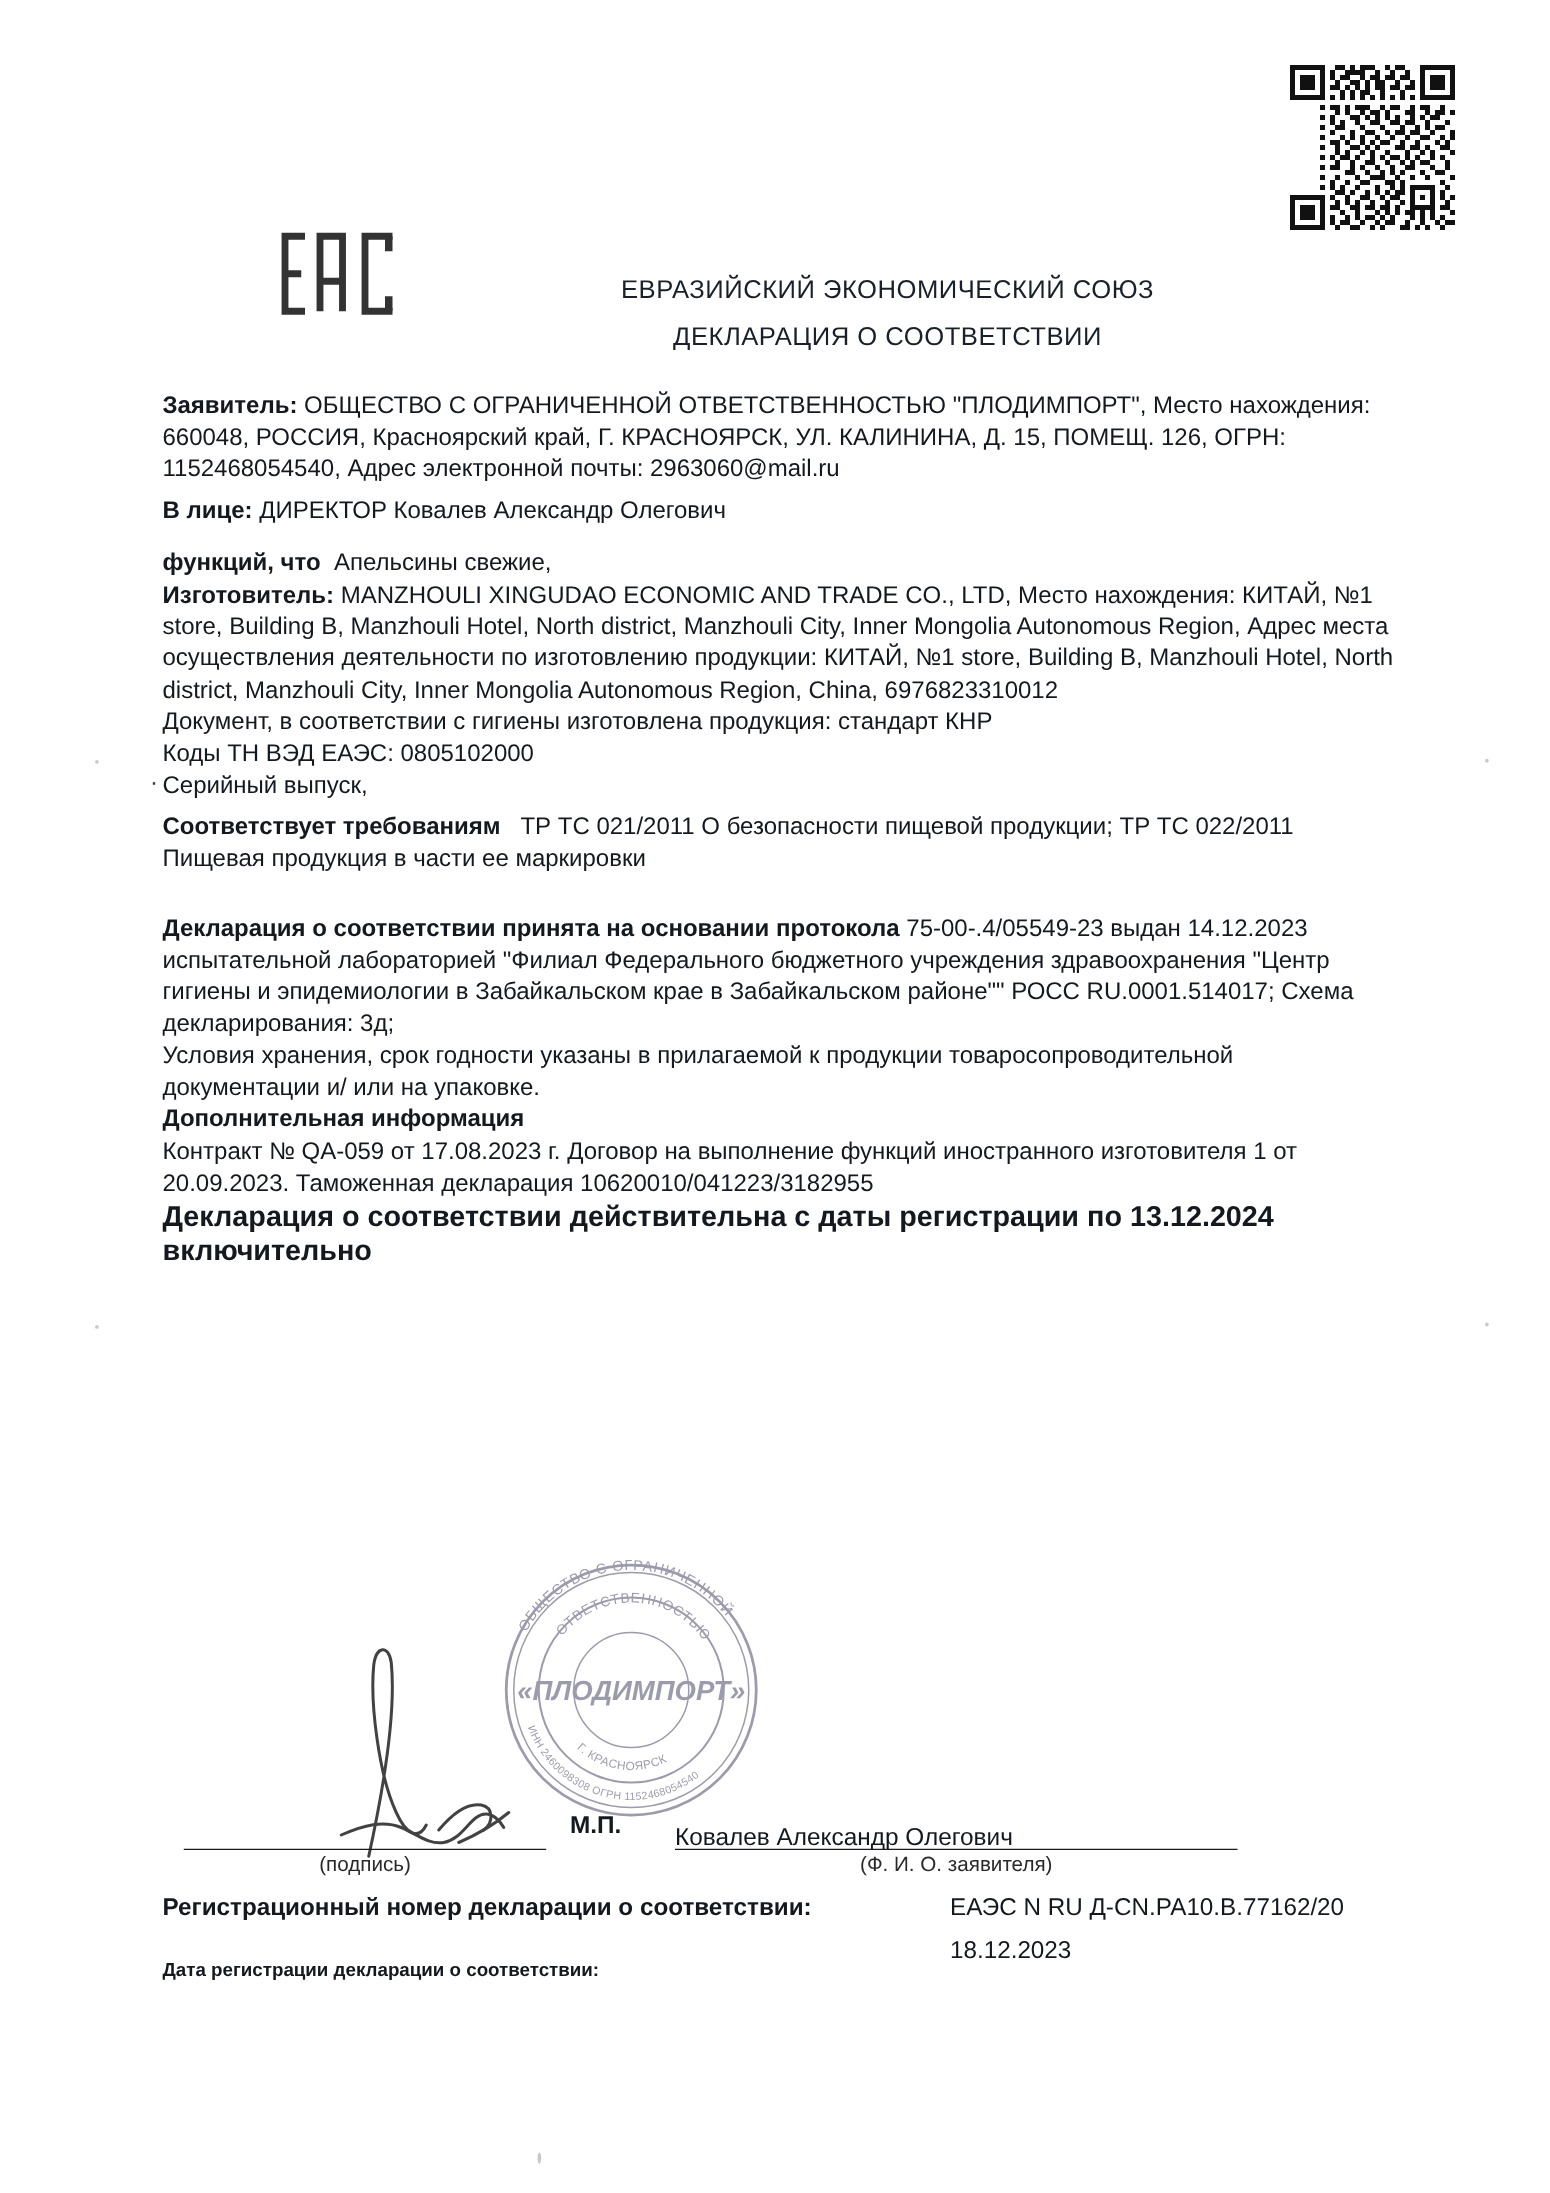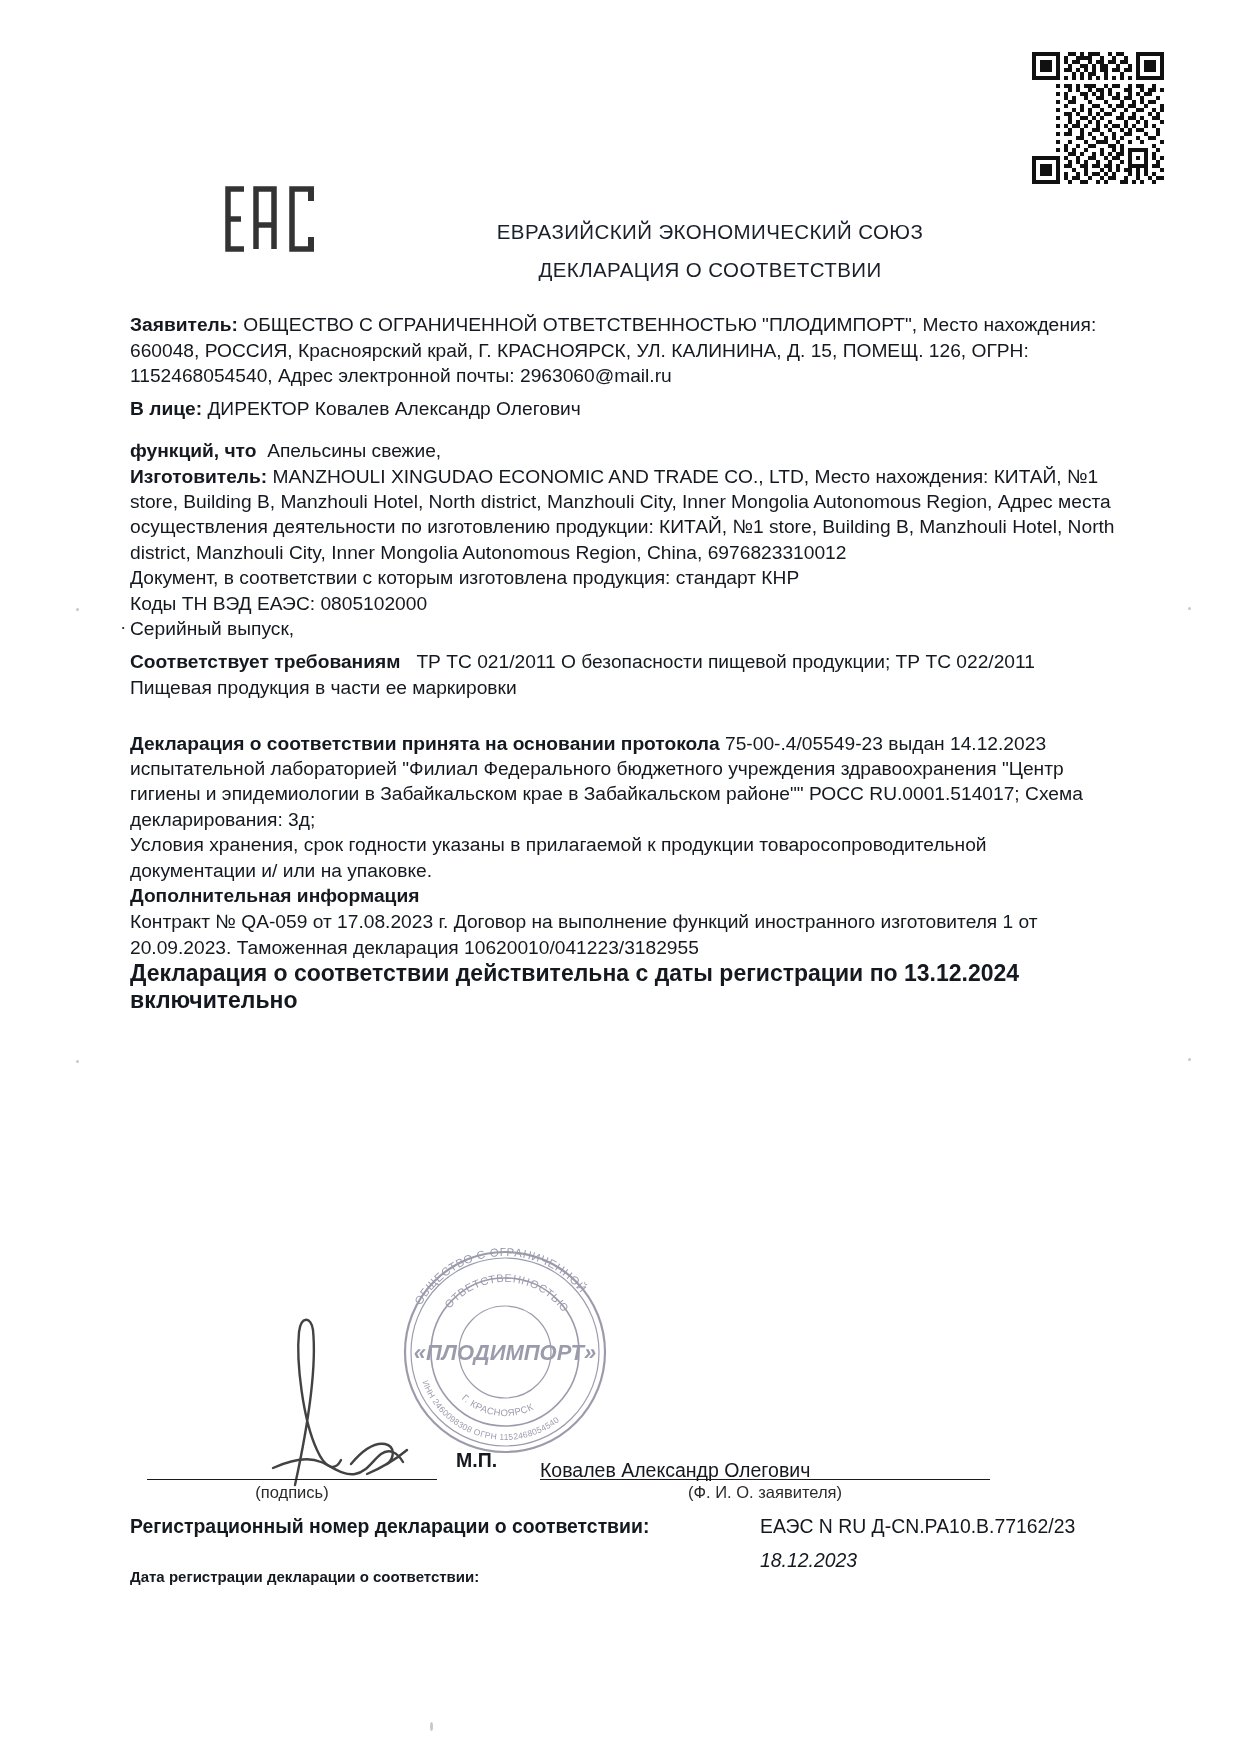--- a/index.html
+++ b/index.html
@@ -187,21 +187,20 @@
     font-weight: bold;
     color: #14181f;
     margin-top: 13px;
   }
   .date-value {
     position: absolute;
     left: 760px;
     top: 1549px;
     font-size: 19.4px;
     color: #14181f;
-    font-style: italic;
   }
 
   
   .speck {
     position: absolute;
     background: #c9c9c9;
     border-radius: 50%;
   }
 </style>
 </head>
@@ -512,21 +511,21 @@
     <p class="para">
       <span class="b">функций, что</span>
       &nbsp;<span>Апельсины свежие,</span>
     </p>
 
     <p class="para tight">
       <span class="b">Изготовитель:</span>
       <span>MANZHOULI XINGUDAO ECONOMIC AND TRADE CO., LTD, Место нахождения: КИТАЙ, №1 store, Building B, Manzhouli Hotel, North district, Manzhouli City, Inner Mongolia Autonomous Region, Адрес места осуществления деятельности по изготовлению продукции: КИТАЙ, №1 store, Building B, Manzhouli Hotel, North district, Manzhouli City, Inner Mongolia Autonomous Region, China, 6976823310012</span>
     </p>
 
-    <p class="para">Документ, в соответствии с которым изготовлена продукция: стандарт КНР</p>
+    <p class="para">Документ, в соответствии с гигиены изготовлена продукция: стандарт КНР</p>
     <p class="para">Коды ТН ВЭД ЕАЭС: 0805102000</p>
     <p class="para indent-dot">Серийный выпуск,</p>
 
     <div class="gap-sm"></div>
 
     <p class="para">
       <span class="b">Соответствует требованиям</span>
       &nbsp;&nbsp;<span>ТР ТС 021/2011 О безопасности пищевой продукции; ТР ТС 022/2011 Пищевая продукция в части ее маркировки</span>
     </p>
 
@@ -593,21 +592,21 @@
   <div class="mp">М.П.</div>
   <div class="signer-name">Ковалев Александр Олегович</div>
 
   <div class="rule-left"></div>
   <div class="rule-right"></div>
 
   <div class="cap-left">(подпись)</div>
   <div class="cap-right">(Ф. И. О. заявителя)</div>
 
   <div class="reg-label">Регистрационный номер декларации о соответствии:</div>
-  <div class="reg-value">ЕАЭС N RU Д-CN.РА10.В.77162/23</div>
+  <div class="reg-value">ЕАЭС N RU Д-CN.РА10.В.77162/20</div>
 
   <div class="date-label">Дата регистрации декларации о соответствии:</div>
   <div class="date-value">18.12.2023</div>
 
   <div class="speck" style="left:76px; top:608px; width:3px; height:3px;"></div>
   <div class="speck" style="left:1188px; top:607px; width:3px; height:3px;"></div>
   <div class="speck" style="left:76px; top:1060px; width:3px; height:3px;"></div>
   <div class="speck" style="left:1188px; top:1058px; width:3px; height:3px;"></div>
   <div class="speck" style="left:430px; top:1722px; width:3px; height:9px;"></div>
 

